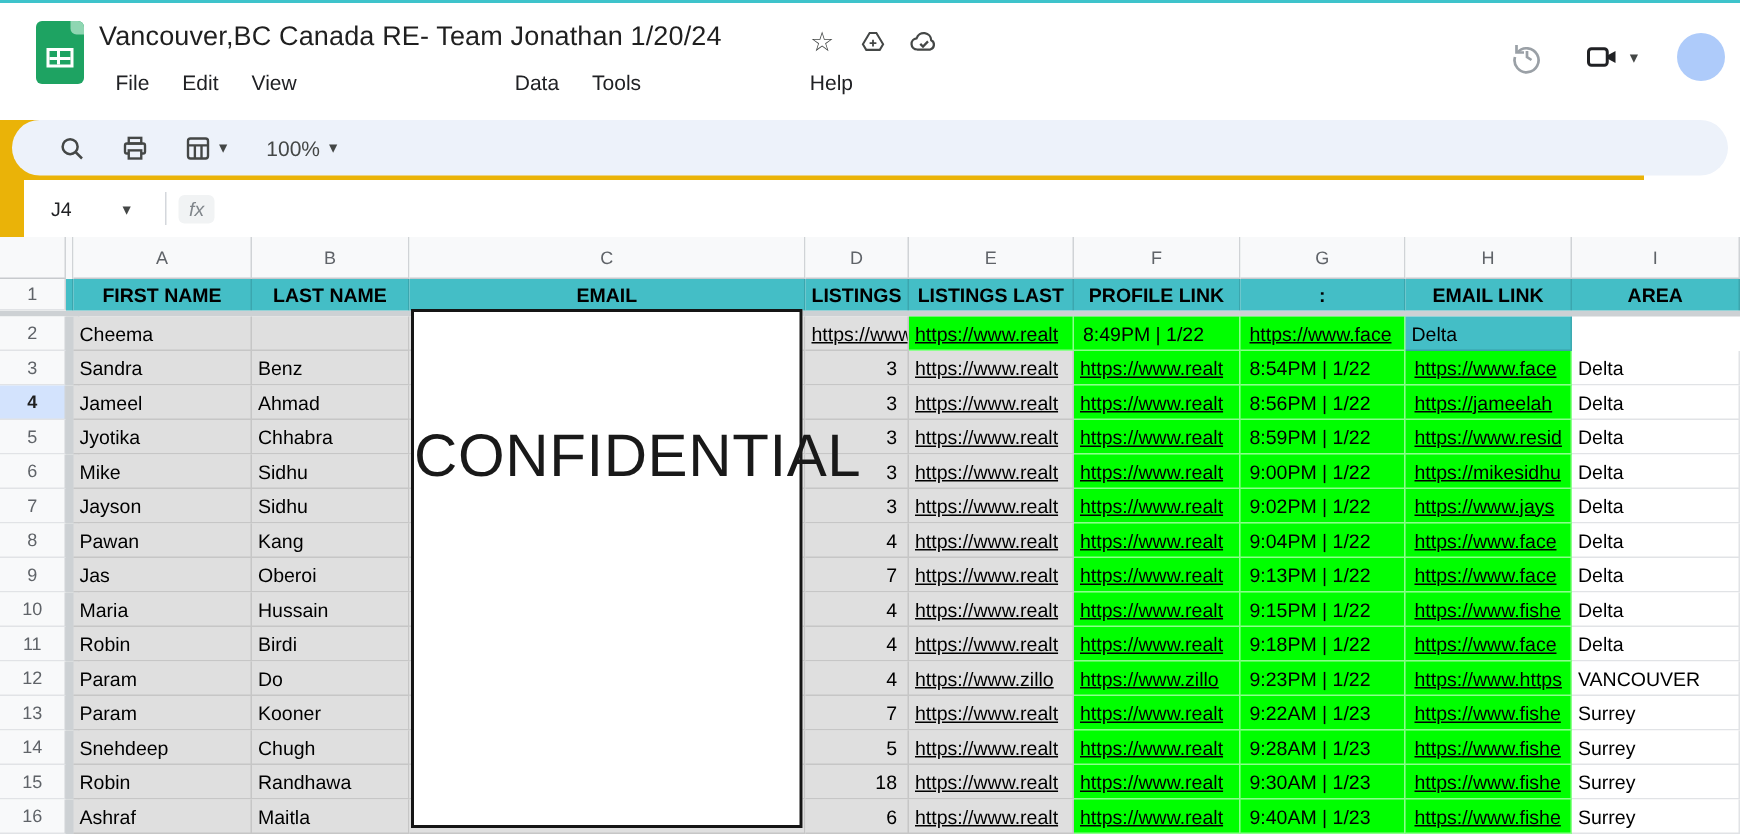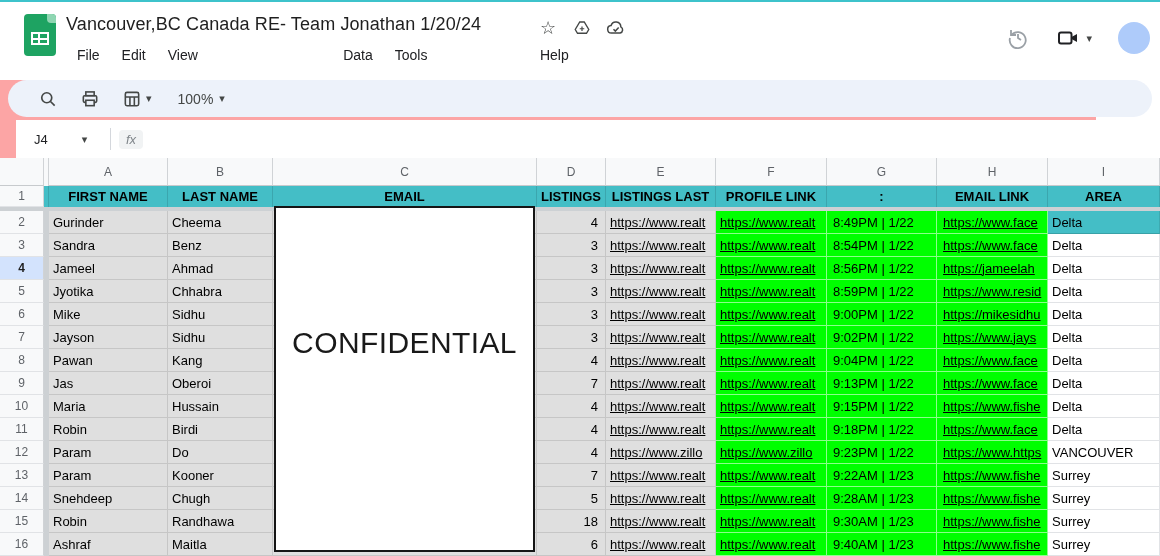--- a/index.html
+++ b/index.html
@@ -1,19 +1,19 @@
 <!DOCTYPE html>
 <html><head>
 <meta charset="utf-8">
 <style>
   * { margin:0; padding:0; box-sizing:border-box; }
   html,body { width:1160px; height:556px; overflow:hidden; background:#fff;
     font-family:"Liberation Sans", sans-serif; }
   .abs { position:absolute; }
-  #stage { position:relative; width:1096px; height:556px; background:#fca5a5; }
+  #stage { position:relative; width:1096px; height:556px; background:#eab308; }
 
   
   #topstrip { left:0; top:0; width:1160px; height:2px; background:#3ec3cb; }
 
   
   #titlebar { left:0; top:2px; width:1160px; height:78px; background:#fff; }
   #logo { left:24px; top:12px; width:32px; height:42px; }
   #logo .sheet-shape { position:absolute; left:0; top:0; width:32px; height:42px;
      background:#1ea362; border-radius:4px; }
   #logo .fold { position:absolute; right:0; top:0; width:9px; height:9px;
@@ -77,21 +77,21 @@
      border-bottom-color:rgba(255,255,255,0.55) !important; }
   .c-white { background:#fff; border-right-color:#e1e3e6 !important; border-bottom-color:#e1e3e6 !important; }
   .c-teal  { background:#44bec6; border-right-color:rgba(0,0,0,0.1) !important; border-bottom-color:rgba(0,0,0,0.15) !important; }
   .num { justify-content:flex-end; padding-right:7px !important; }
   .link { color:#1155cc; text-decoration:underline; }
   .t-ind { padding-left:6px !important; }
 
   
   #confidential { left:274px; top:206px; width:261px; height:346px; background:#fff;
      border:2px solid #151515; z-index:5; text-align:center; }
-  #confidential span { display:inline-block; margin-top:118px; font-size:30px;
+  #confidential span { display:inline-block; margin-top:74px; font-size:40px;
      color:#191919; letter-spacing:0.4px; }
 
   
   #avatar { width:32px; height:32px; border-radius:50%; background:#aecbfa; }
   svg { display:block; }
 </style>
 </head>
 <body>
 
 <div id="stage">
@@ -213,21 +213,20 @@
         <div class="cell ">PROFILE LINK</div>
         <div class="cell ">:</div>
         <div class="cell ">EMAIL LINK</div>
         <div class="cell ">AREA</div>
       </div>
     <div id="hdiv"></div>
     <div id="sheet-body">
         <div class="grid-row data-row">
           <div class="cell rowhdr">2</div>
           <div class="cell vdiv"></div>
-          <div class="cell c-gray">Gurinder</div>
           <div class="cell c-gray">Cheema</div>
           <div class="cell c-gray"></div>
           <div class="cell c-gray num">4</div>
           <div class="cell c-gray link">https://www.realt</div>
           <div class="cell c-green link">https://www.realt</div>
           <div class="cell c-green t-ind">8:49PM | 1/22</div>
           <div class="cell c-green link t-ind">https://www.face</div>
           <div class="cell c-teal">Delta</div>
         </div>
         <div class="grid-row data-row">

